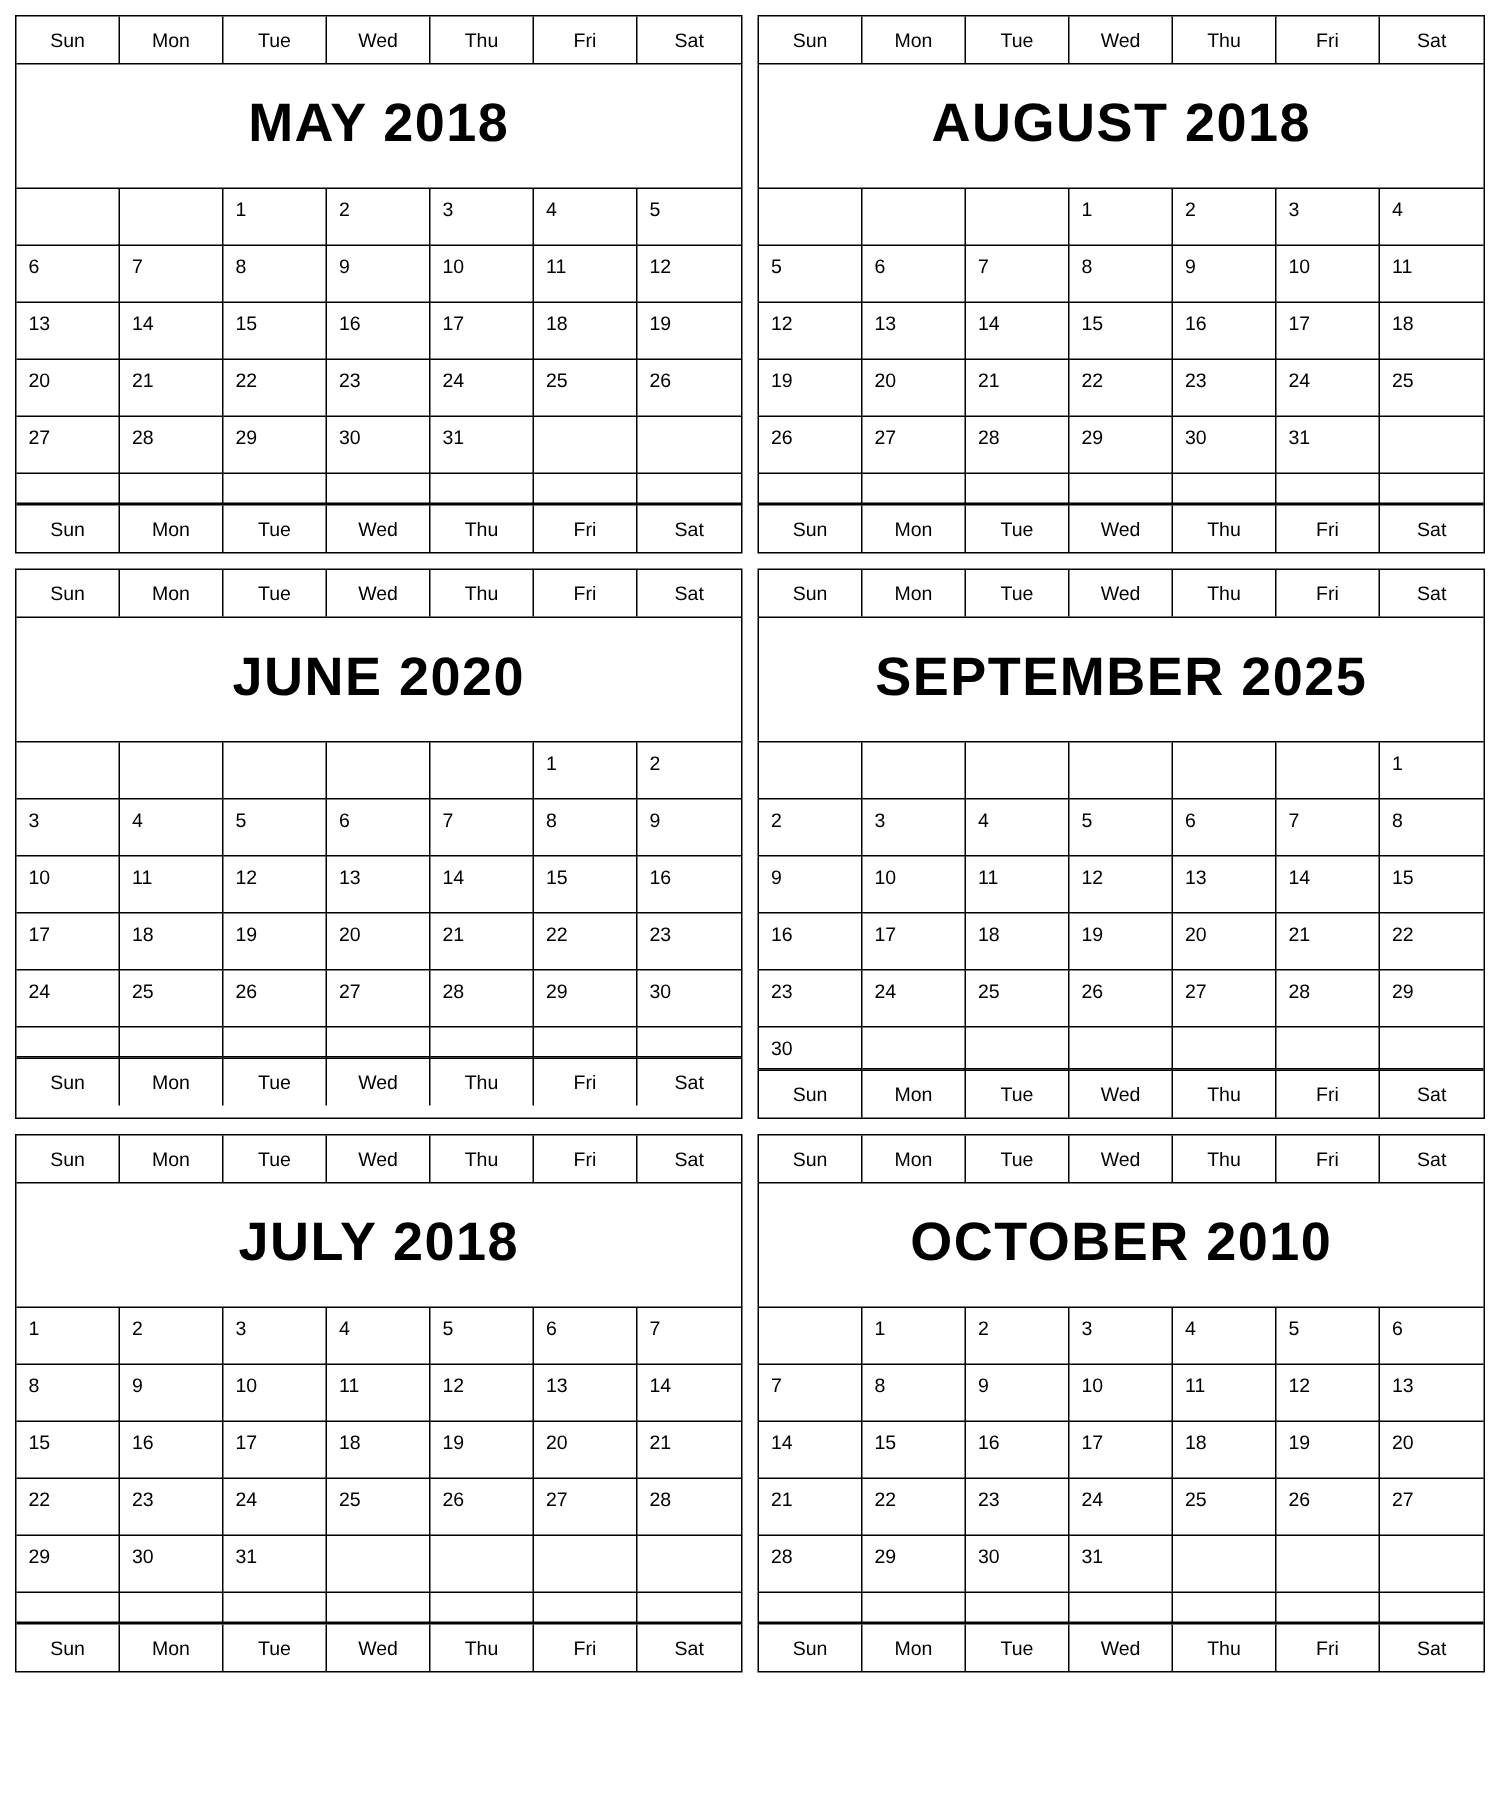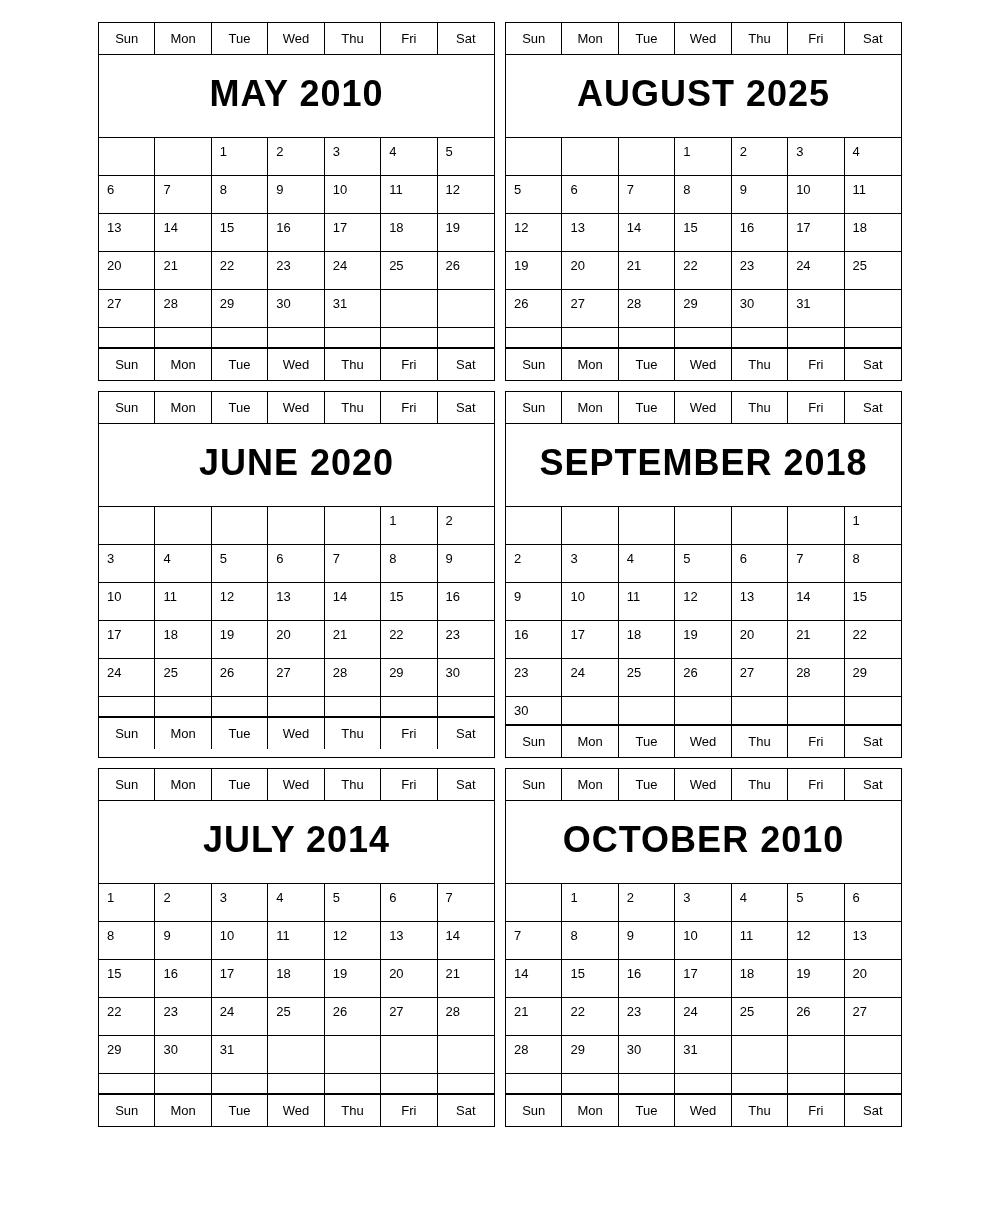--- a/index.html
+++ b/index.html
@@ -6,22 +6,22 @@
     body {
       background: #fff;
       font-family: Arial, sans-serif;
       width: 1000px;
       min-height: 1205px;
       display: flex;
       flex-direction: column;
       align-items: center;
     }
     .page-wrapper {
-      width: 804px;
-      padding: 22px 0;
+      width: 980px;
+      padding: 10px 0;
     }
     .grid-2col {
       display: grid;
       grid-template-columns: 1fr 1fr;
       gap: 0 10px;
     }
     .calendar-block {
       border: 1px solid #000;
       margin-bottom: 10px;
     }
@@ -89,21 +89,21 @@
       <div class="calendar-block">
         <div class="calendar-header-row">
           <div class="day-header">Sun</div>
           <div class="day-header">Mon</div>
           <div class="day-header">Tue</div>
           <div class="day-header">Wed</div>
           <div class="day-header">Thu</div>
           <div class="day-header">Fri</div>
           <div class="day-header">Sat</div>
         </div>
-        <div class="month-title-area">MAY 2010</div>
+        <div class="month-title-area">MAY 2018</div>
         <div class="calendar-grid">
           <div class="cal-cell"></div>
           <div class="cal-cell"></div>
           <div class="cal-cell">1</div>
           <div class="cal-cell">2</div>
           <div class="cal-cell">3</div>
           <div class="cal-cell">4</div>
           <div class="cal-cell">5</div>
           <div class="cal-cell">6</div>
           <div class="cal-cell">7</div>
@@ -154,21 +154,21 @@
       <div class="calendar-block">
         <div class="calendar-header-row">
           <div class="day-header">Sun</div>
           <div class="day-header">Mon</div>
           <div class="day-header">Tue</div>
           <div class="day-header">Wed</div>
           <div class="day-header">Thu</div>
           <div class="day-header">Fri</div>
           <div class="day-header">Sat</div>
         </div>
-        <div class="month-title-area">AUGUST 2025</div>
+        <div class="month-title-area">AUGUST 2018</div>
         <div class="calendar-grid">
           <div class="cal-cell"></div>
           <div class="cal-cell"></div>
           <div class="cal-cell"></div>
           <div class="cal-cell">1</div>
           <div class="cal-cell">2</div>
           <div class="cal-cell">3</div>
           <div class="cal-cell">4</div>
           <div class="cal-cell">5</div>
           <div class="cal-cell">6</div>
@@ -284,21 +284,21 @@
       <div class="calendar-block">
         <div class="calendar-header-row">
           <div class="day-header">Sun</div>
           <div class="day-header">Mon</div>
           <div class="day-header">Tue</div>
           <div class="day-header">Wed</div>
           <div class="day-header">Thu</div>
           <div class="day-header">Fri</div>
           <div class="day-header">Sat</div>
         </div>
-        <div class="month-title-area">SEPTEMBER 2018</div>
+        <div class="month-title-area">SEPTEMBER 2025</div>
         <div class="calendar-grid">
           <div class="cal-cell"></div>
           <div class="cal-cell"></div>
           <div class="cal-cell"></div>
           <div class="cal-cell"></div>
           <div class="cal-cell"></div>
           <div class="cal-cell"></div>
           <div class="cal-cell">1</div>
           <div class="cal-cell">2</div>
           <div class="cal-cell">3</div>
@@ -349,21 +349,21 @@
       <div class="calendar-block">
         <div class="calendar-header-row">
           <div class="day-header">Sun</div>
           <div class="day-header">Mon</div>
           <div class="day-header">Tue</div>
           <div class="day-header">Wed</div>
           <div class="day-header">Thu</div>
           <div class="day-header">Fri</div>
           <div class="day-header">Sat</div>
         </div>
-        <div class="month-title-area">JULY 2014</div>
+        <div class="month-title-area">JULY 2018</div>
         <div class="calendar-grid">
           <div class="cal-cell">1</div>
           <div class="cal-cell">2</div>
           <div class="cal-cell">3</div>
           <div class="cal-cell">4</div>
           <div class="cal-cell">5</div>
           <div class="cal-cell">6</div>
           <div class="cal-cell">7</div>
           <div class="cal-cell">8</div>
           <div class="cal-cell">9</div>

